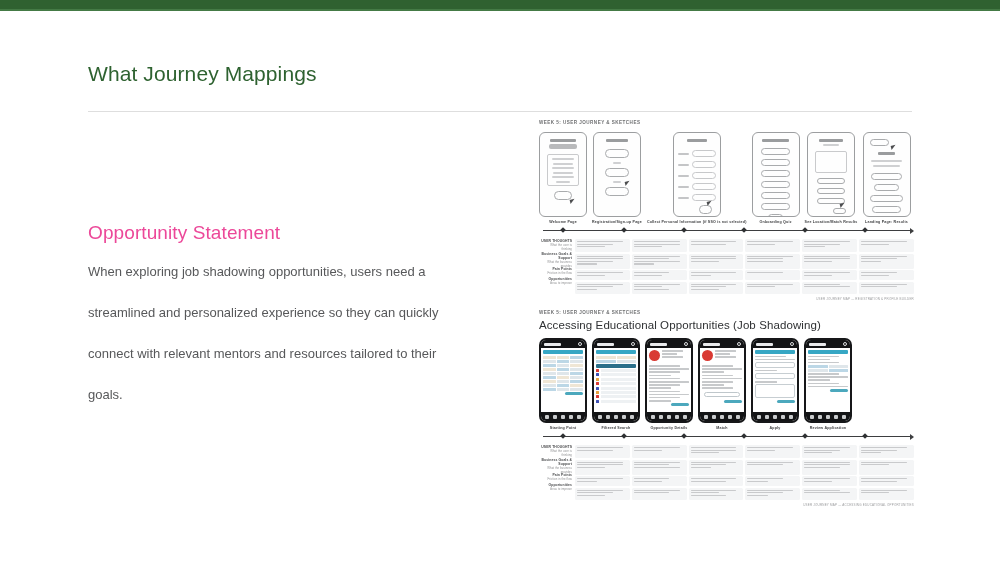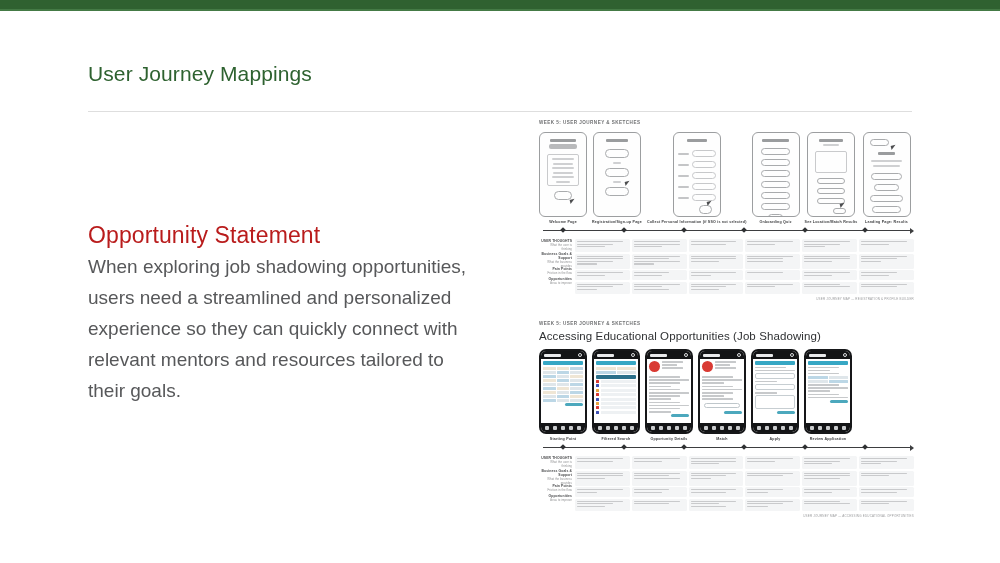--- a/index.html
+++ b/index.html
@@ -19,25 +19,25 @@
   .page-title {
     position: absolute; left: 88px; top: 62px;
     font-size: 21px; font-weight: 400; letter-spacing: .1px;
     color: #2e6230; white-space: nowrap;
   }
   .divider { position: absolute; left: 88px; top: 111px; width: 824px; height: 1px; background: #dedede; }
 
   
   .opp-title {
     position: absolute; left: 88px; top: 222px;
-    font-size: 23px; color: #b91c1c; font-weight: 400; letter-spacing: .1px;
+    font-size: 19px; color: #ec4899; font-weight: 400; letter-spacing: .1px;
   }
   .opp-body {
     position: absolute; left: 88px; top: 251px; width: 382px;
-    font-size: 19px; line-height: 31px; color: #57585a; font-weight: 400;
+    font-size: 13px; line-height: 41px; color: #57585a; font-weight: 400;
   }
 
   
   .map { position: absolute; left: 539px; width: 375px; }
   .map-eyebrow {
     font-size: 4.6px; letter-spacing: .45px; color: #6f7072;
     text-transform: uppercase; font-weight: 700; white-space: nowrap;
   }
   .map-heading {
     font-size: 11.5px; color: #2f3133; font-weight: 400; margin-top: 4px;
@@ -132,21 +132,21 @@
 </style>
 </head>
 <body>
 
 <div class="page">
 
   <div class="topbar">
     <div class="topbar-shade"></div>
   </div>
 
-  <div class="page-title">User Journey Mappings</div>
+  <div class="page-title">What Journey Mappings</div>
   <div class="divider"></div>
 
   <div class="opp-title">Opportunity Statement</div>
   <div class="opp-body">When exploring job shadowing opportunities, users need a streamlined and personalized experience so they can quickly connect with relevant mentors and resources tailored to their goals.</div>
 
   <div class="map" style="top:120px;">
     <div class="map-eyebrow">WEEK 5: USER JOURNEY &amp; SKETCHES</div>
 
     <div class="map-canvas">
 
@@ -408,21 +408,21 @@
                 <div class="ln w70"></div>
               </div>
           </div>
         </div>
       </div>
 
       <div class="map-footnote">USER JOURNEY MAP — REGISTRATION &amp; PROFILE BUILDER</div>
     </div>
   </div>
 
-  <div class="map" style="top:321px;">
+  <div class="map" style="top:310px;">
     <div class="map-eyebrow">WEEK 5: USER JOURNEY &amp; SKETCHES</div>
     <div class="map-heading">Accessing Educational Opportunities (Job Shadowing)</div>
 
     <div class="map-canvas">
 
       <div class="phones">
 
         <div class="phone-col">
           <div class="hf-phone">
             <div class="hf-screen">

